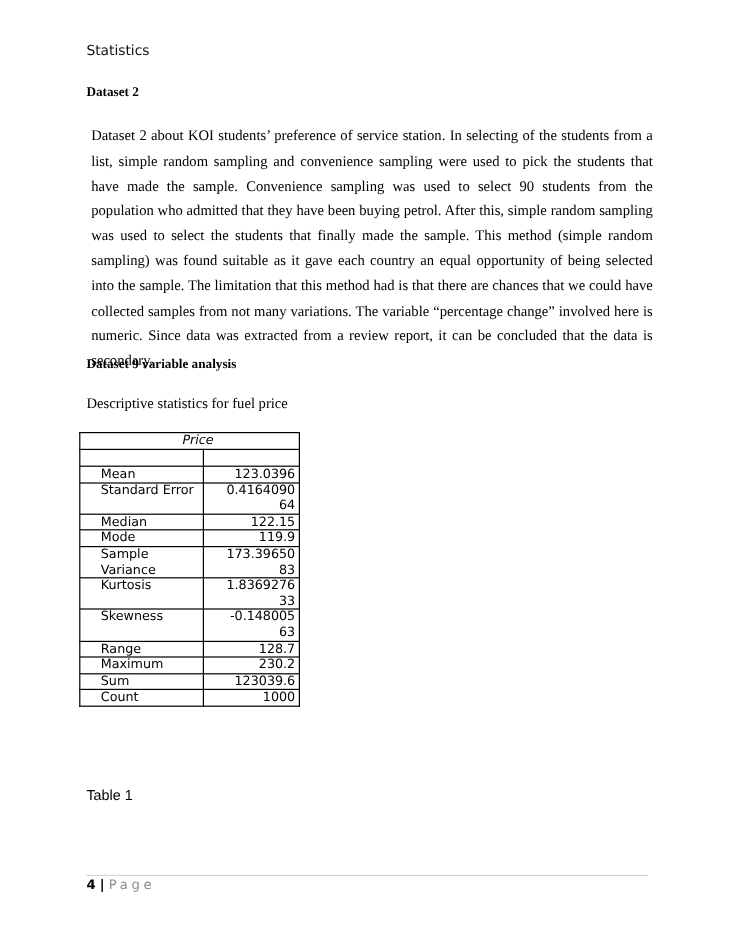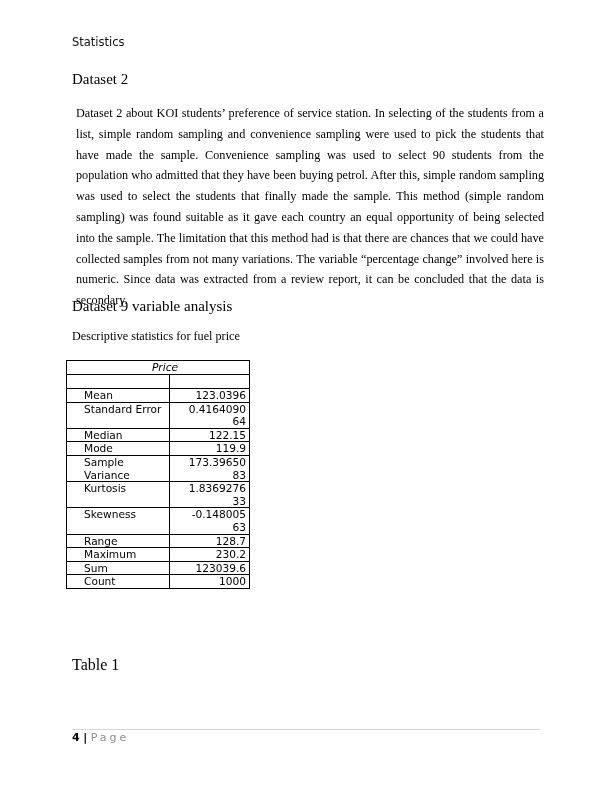--- a/index.html
+++ b/index.html
@@ -3,21 +3,21 @@
 <meta charset="utf-8">
 <style>
   html, body { margin: 0; padding: 0; background: #ffffff; }
   body { width: 612px; height: 792px; position: relative; overflow: hidden; color: #000; }
   .page-header {
     position: absolute; left: 72px; top: 35px;
     font-family: "DejaVu Sans", sans-serif; font-size: 11.5px; color: #111; text-align: right;
   }
   .heading {
     position: absolute; left: 72px;
-    font-family: "Liberation Serif", serif; font-weight: normal; font-size: 15px;
+    font-family: "Liberation Serif", serif; font-weight: bold; font-size: 11px;
   }
   .h-dataset2 { top: 71px; }
   .h-dataset1 { top: 298px; }
   .paragraph {
     position: absolute; left: 72px; top: 99px; width: 468px;
     font-family: "Liberation Serif", serif; font-size: 12.2px;
     line-height: 20.8px; text-align: justify; text-align-last: left; margin: 4px;
   }
   .caption-line {
     position: absolute; left: 72px; top: 329px;
@@ -31,21 +31,21 @@
   table.stats td, table.stats th {
     border: 1px solid #000; padding: 0 3px 0 17px; vertical-align: top;
     font-weight: normal;
   }
   table.stats th.title-cell { text-align: center; font-style: italic; height: 13px; }
   table.stats td.label-cell { width: 82px; text-align: left; }
   table.stats td.value-cell { width: 59px; text-align: right; word-break: break-all; }
   table.stats tr.blank-row td { height: 13px; }
   .table-caption {
     position: absolute; left: 72px; top: 656px;
-    font-family: Liberation Serif, serif; font-size: 16px;
+    font-family: Liberation Sans, sans-serif; font-size: 12px;
   }
   .footer-rule {
     position: absolute; left: 72px; top: 729px; width: 468px; height: 0;
     border-top: 1px solid #d6d6d6;
   }
   .footer {
     position: absolute; left: 72px; top: 731px;
     font-family: "DejaVu Sans", sans-serif; font-size: 11px;
   }
   .footer .page-num { font-weight: bold; color: #000; }

